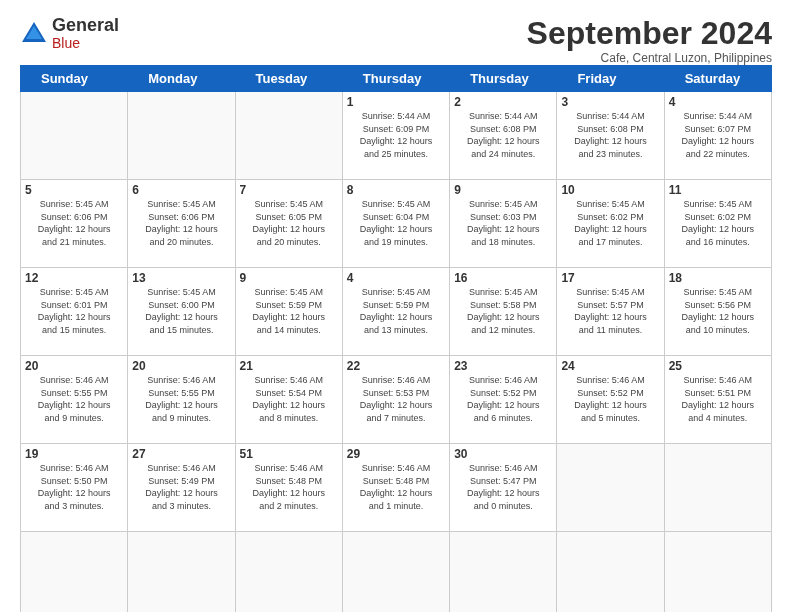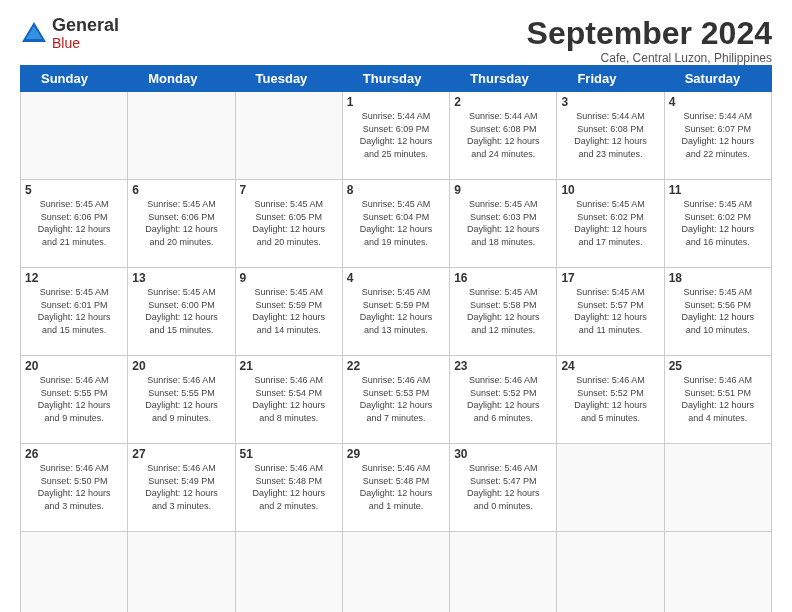--- a/index.html
+++ b/index.html
@@ -315,21 +315,21 @@
           <td>
             <span class="day-number">25</span>
             <div class="day-info" style="white-space: pre-line;">Sunrise: 5:46 AM
 Sunset: 5:51 PM
 Daylight: 12 hours
 and 4 minutes.</div>
           </td>
         </tr>
         <tr>
           <td>
-            <span class="day-number">26</span>
+            <span class="day-number">19</span>
             <div class="day-info" style="white-space: pre-line;">Sunrise: 5:46 AM
 Sunset: 5:50 PM
 Daylight: 12 hours
 and 3 minutes.</div>
           </td>
           <td>
             <span class="day-number">27</span>
             <div class="day-info" style="white-space: pre-line;">Sunrise: 5:46 AM
 Sunset: 5:49 PM
 Daylight: 12 hours

